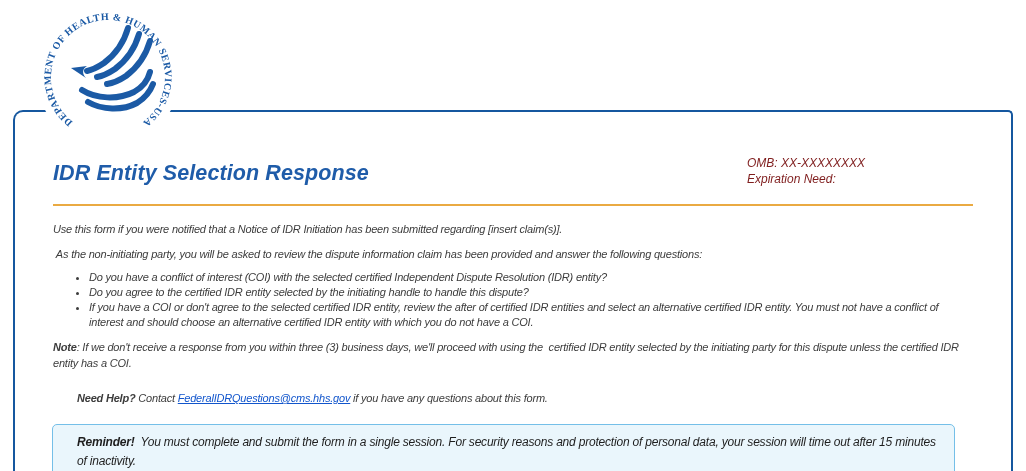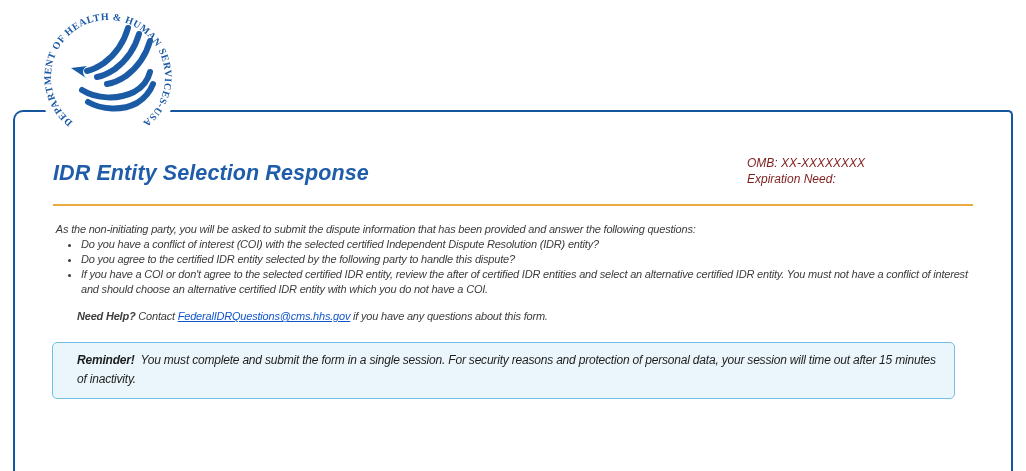--- a/index.html
+++ b/index.html
@@ -25,24 +25,24 @@
     position:absolute; left:732px; top:36px;
     font-size:12px; color:#7f1d1d; line-height:16px;margin-top:7px;
   }
   .gold-rule { margin:16px 38px 0 38px; height:2px; background:#eaaa42; }
   .content {
     padding:16px 40px 0 38px; font-size:11px; color:#3c3c3c;
     letter-spacing:-0.2px; line-height:15px;
   }
   .content p { white-space:pre-wrap; }
   .p1 { margin-bottom:10px; }
-  .bullet-list { list-style:disc; padding-left:28px; margin:0; }
+  .bullet-list { list-style:disc; padding-left:28px; margin:8px; }
   .bullet-list li { line-height:15px; }
   .note-para { margin-top:10px; line-height:15.5px; }
-  .help-para { margin-top:12px;padding-left:24px; }
+  .help-para { margin-top:20px;padding-left:24px; }
   .bold { font-weight:700; }
   .email-link { color:#1155cc; text-decoration:underline; }
   .reminder-box {
     margin:18px 0 0 37px; width:903px;
     background:#eaf6fc; border:1px solid #74bfe8; border-radius:5px;
     padding:8px 12px 9px 24px;
     font-size:12px; letter-spacing:-0.2px; color:#1e1e1e; line-height:19px;
     white-space:pre-wrap;
   }
   .seal-text {
@@ -80,25 +80,27 @@
     </div>
 
     <div class="omb-block">
       <div>OMB: XX-XXXXXXXX</div>
       <div>Expiration Need:</div>
     </div>
 
     <div class="gold-rule"></div>
 
     <div class="content">
-      <p> As the non-initiating party, you will be asked to submit the dispute information that has been provided and answer the following questions:</p>
+      <p class="p1">Use this form if you were notified that a Notice of IDR Initiation has been submitted regarding [insert claim(s)].</p>
+      <p> As the non-initiating party, you will be asked to review the dispute information claim has been provided and answer the following questions:</p>
       <ul class="bullet-list">
         <li>Do you have a conflict of interest (COI) with the selected certified Independent Dispute Resolution (IDR) entity?</li>
-        <li>Do you agree to the certified IDR entity selected by the following party to handle this dispute?</li>
+        <li>Do you agree to the certified IDR entity selected by the initiating handle to handle this dispute?</li>
         <li>If you have a COI or don't agree to the selected certified IDR entity, review the after of certified IDR entities and select an alternative certified IDR entity. You must not have a conflict of interest and should choose an alternative certified IDR entity with which you do not have a COI.</li>
       </ul>
+      <p class="note-para"><span class="bold">Note</span><span>: If we don't receive a response from you within three (3) business days, we'll proceed with using the  certified IDR entity selected by the initiating party for this dispute unless the certified IDR entity has a COI.</span></p>
       <p class="help-para"><span class="bold">Need Help?</span><span> Contact </span><a class="email-link" href="#">FederalIDRQuestions@cms.hhs.gov</a><span> if you have any questions about this form.</span></p>
     </div>
 
     <div class="reminder-box"><span class="bold">Reminder!</span><span>  You must complete and submit the form in a single session. For security reasons and protection of personal data, your session will time out after 15 minutes of inactivity.</span></div>
 
   </div>
 </div>
 
 </body></html>

